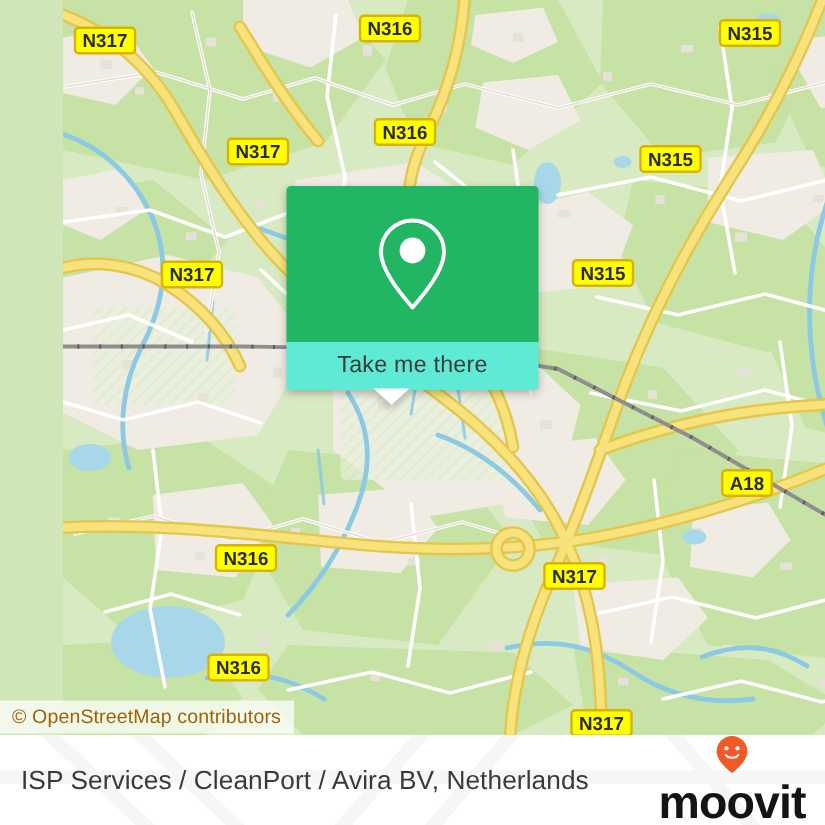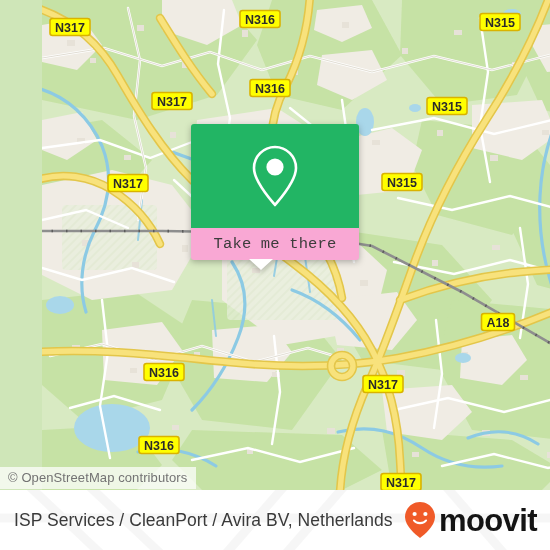--- a/index.html
+++ b/index.html
@@ -38,21 +38,21 @@
 
   
   #attribution {
     position: absolute;
     left: 0;
     top: 467px;
     height: 22px;
     line-height: 22px;
     padding: 0 9px 0 8px;
     background: rgba(255,255,255,0.72);
-    color: #737373;
+    color: #a16207;
     font-size: 13px;
     letter-spacing: 0.1px;
     white-space: nowrap;
     z-index: 40;
   }
 
   
   #popup {
     position: absolute;
     left: 191px;
@@ -122,20 +122,21 @@
     letter-spacing: 0.05px;
   }
   #brand {
     position: absolute;
     right: 13px;
     top: 0;
     height: 60px;
     display: flex;
     align-items: center;
     gap: 3px;
+    flex-direction: column;
   }
   #brand-word {
     font-size: 31px;
     font-weight: bold;
     color: #141414;
     letter-spacing: -0.6px;
     line-height: 1;
   }
 </style>
 </head>
@@ -396,21 +397,21 @@
 
   <div id="attribution">© OpenStreetMap contributors</div>
 
   <div id="popup">
     <div id="popup-head" style="background: rgb(34, 181, 100);">
       <svg width="58" height="68" viewBox="0 0 58 68">
         <path d="M29 5 C17.4 5 8 14.4 8 26 C8 39.5 24 57 29 63 C34 57 50 39.5 50 26 C50 14.4 40.6 5 29 5 Z" fill="none" stroke="#ffffff" stroke-width="2.6" stroke-linejoin="round"></path>
         <circle cx="29" cy="25" r="8.6" fill="#ffffff"></circle>
       </svg>
     </div>
-    <div id="popup-foot" style="background: #f9a8d4; font-family: Liberation Mono, monospace;">
+    <div id="popup-foot" style="background: #5eead4;">
       <span id="popup-foot-label">Take me there</span>
     </div>
     <div id="popup-tail"></div>
   </div>
 
   <div id="bottombar">
     <svg id="bottombar-wm" viewBox="0 0 550 84">
       <g fill="none" stroke="#efefef" stroke-width="9" stroke-linecap="round">
         <path d="M10,-10 L120,94"></path>
         <path d="M70,-10 L180,94"></path>

